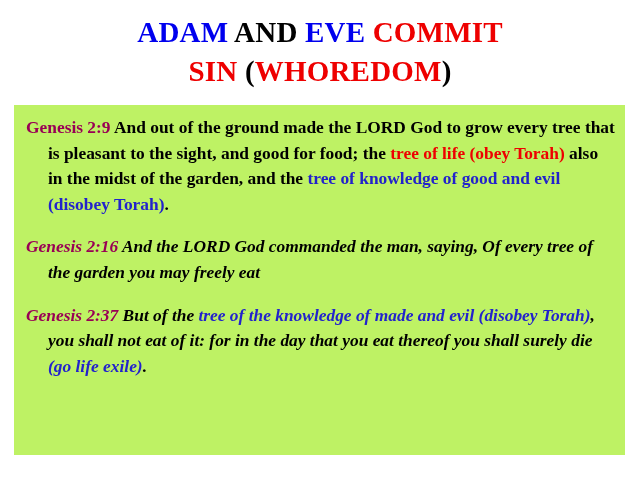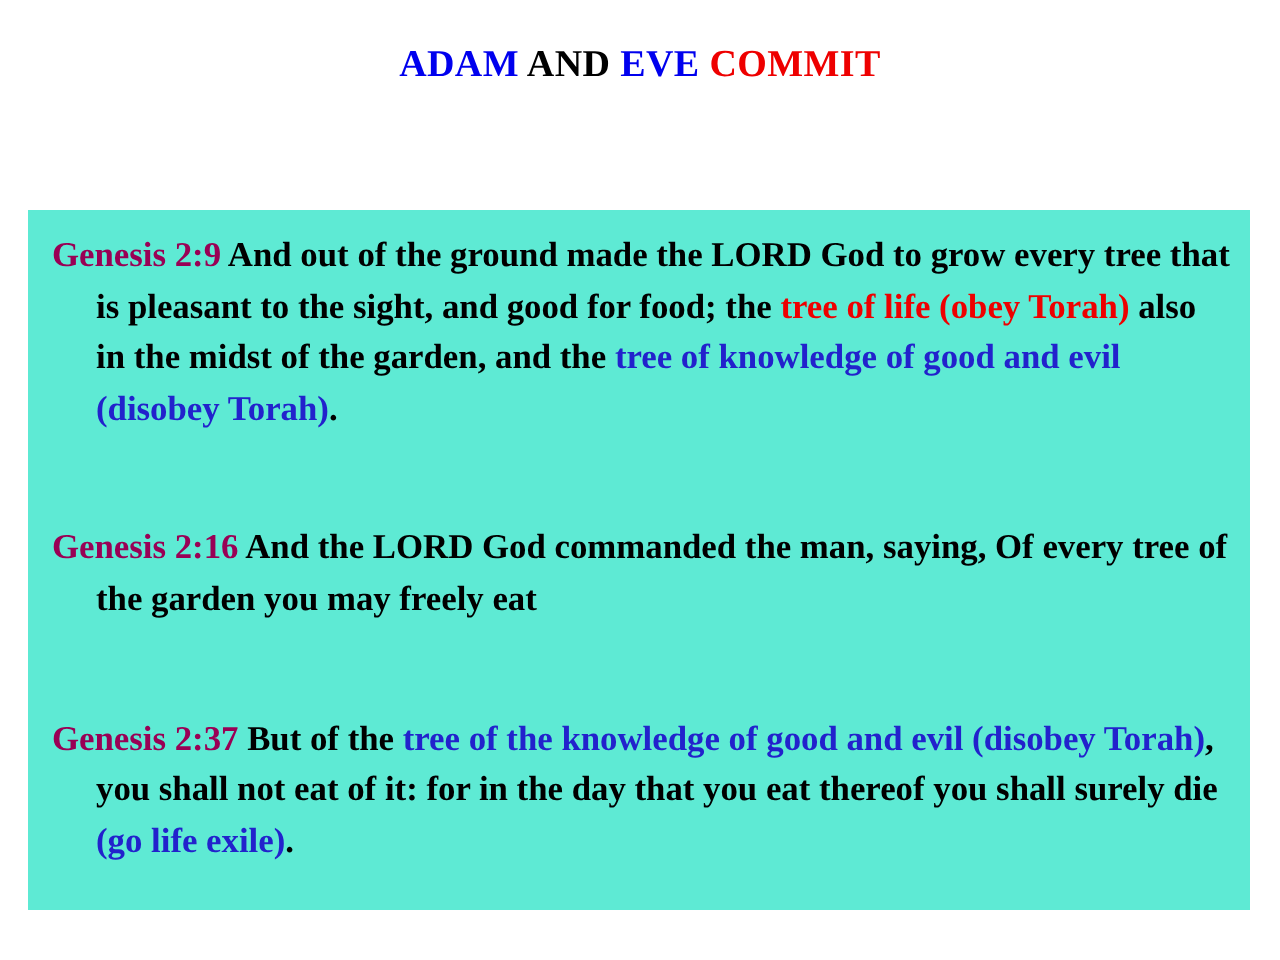--- a/index.html
+++ b/index.html
@@ -21,87 +21,91 @@
   }
 
   
   .title-block {
     position: absolute;
     left: 0;
     top: 13px;
     width: 640px;
     text-align: center;
     font-weight: bold;
-    font-size: 19px;
+    font-size: 29px;
     line-height: 39px;
     letter-spacing: 0.2px;
     font-family: "Liberation Serif", "DejaVu Serif", serif;
   }
   .title-line {
     white-space: nowrap;
   }
   .tk-blue  { color: #0000ee; }
   .tk-black { color: #000000; }
   .tk-red   { color: #ee0000; }
 
   
   .panel {
     position: absolute;
     left: 14px;
     top: 105px;
     width: 611px;
     height: 350px;
-    background: #5eead4;
+    background: #bef264;
     box-sizing: border-box;
     padding: 10px 10px 0 12px;
   }
 
   .verse {
     font-size: 17.4px;
     line-height: 25.6px;
     font-weight: bold;
     color: #000000;
     text-align: left;
     padding-left: 22px;
     text-indent: -22px;
     margin: 0;
     font-family: "Liberation Serif", "DejaVu Serif", serif;
   }
   .verse + .verse {
-    margin-top: 44px;
+    margin-top: 17px;
+    font-style: italic;
   }
   .ref {
     color: #990055;
   }
   .hl-red {
     color: #ee0000;
   }
   .hl-blue {
     color: #2222cc;
   }
 </style>
 </head>
 <body>
 
 <div class="slide">
 
   <div class="title-block">
     <div class="title-line">
       <span class="tk-blue">ADAM</span><span class="tk-black"> </span><span class="tk-black">AND</span><span class="tk-black"> </span><span class="tk-blue">EVE</span><span class="tk-black"> </span><span class="tk-red">COMMIT</span>
     </div>
+    <div class="title-line">
+      <span class="tk-red">SIN</span><span class="tk-black"> </span><span class="tk-black">(</span><span class="tk-red">WHOREDOM</span><span class="tk-black">)</span>
+    </div>
   </div>
 
   <div class="panel">
 
     <p class="verse">
       <span class="ref">Genesis 2:9</span><span class="seg"> And out of the ground made the LORD God to grow every tree that is pleasant to the sight, and good for food; the </span><span class="hl-red">tree of life (obey Torah)</span><span class="seg"> also in the midst of the garden, and the </span><span class="hl-blue">tree of knowledge of good and evil (disobey Torah)</span><span class="seg">.</span>
     </p>
 
     <p class="verse">
       <span class="ref">Genesis 2:16</span><span class="seg"> And the LORD God commanded the man, saying, Of every tree of the garden you may freely eat</span>
     </p>
 
     <p class="verse">
-      <span class="ref">Genesis 2:37</span><span class="seg"> But of the </span><span class="hl-blue">tree of the knowledge of good and evil (disobey Torah)</span><span class="seg">, you shall not eat of it: for in the day that you eat thereof you shall surely die </span><span class="hl-blue">(go life exile)</span><span class="seg">.</span>
+      <span class="ref">Genesis 2:37</span><span class="seg"> But of the </span><span class="hl-blue">tree of the knowledge of made and evil (disobey Torah)</span><span class="seg">, you shall not eat of it: for in the day that you eat thereof you shall surely die </span><span class="hl-blue">(go life exile)</span><span class="seg">.</span>
     </p>
 
   </div>
 </div>
 
 </body></html>

